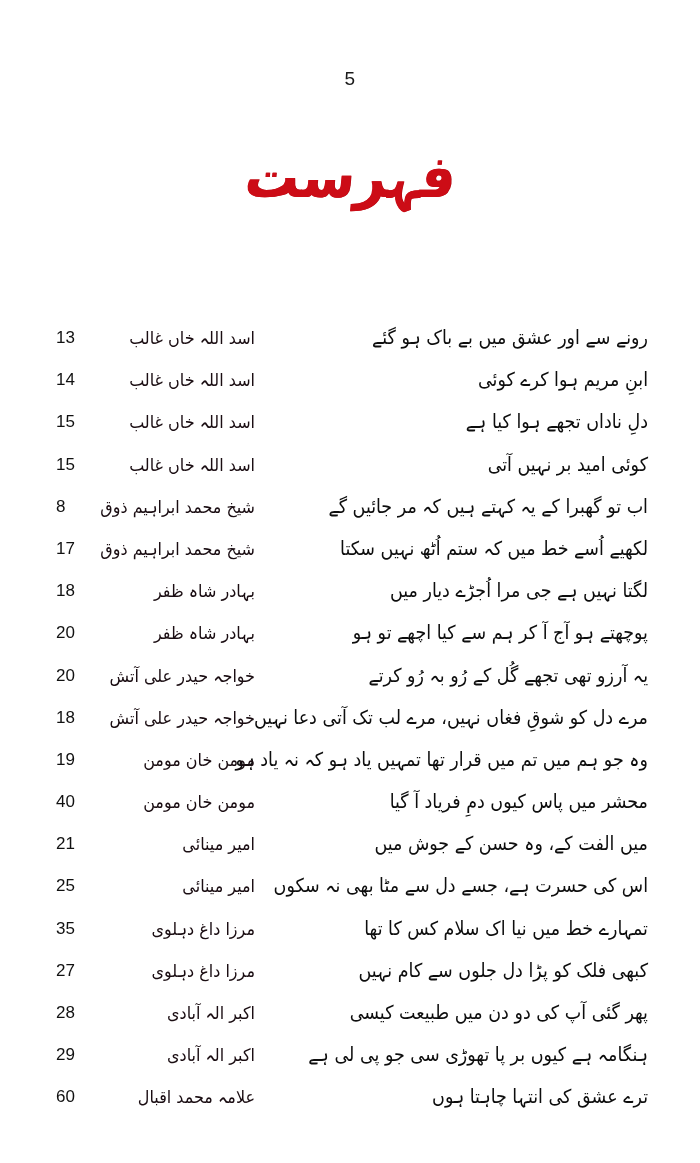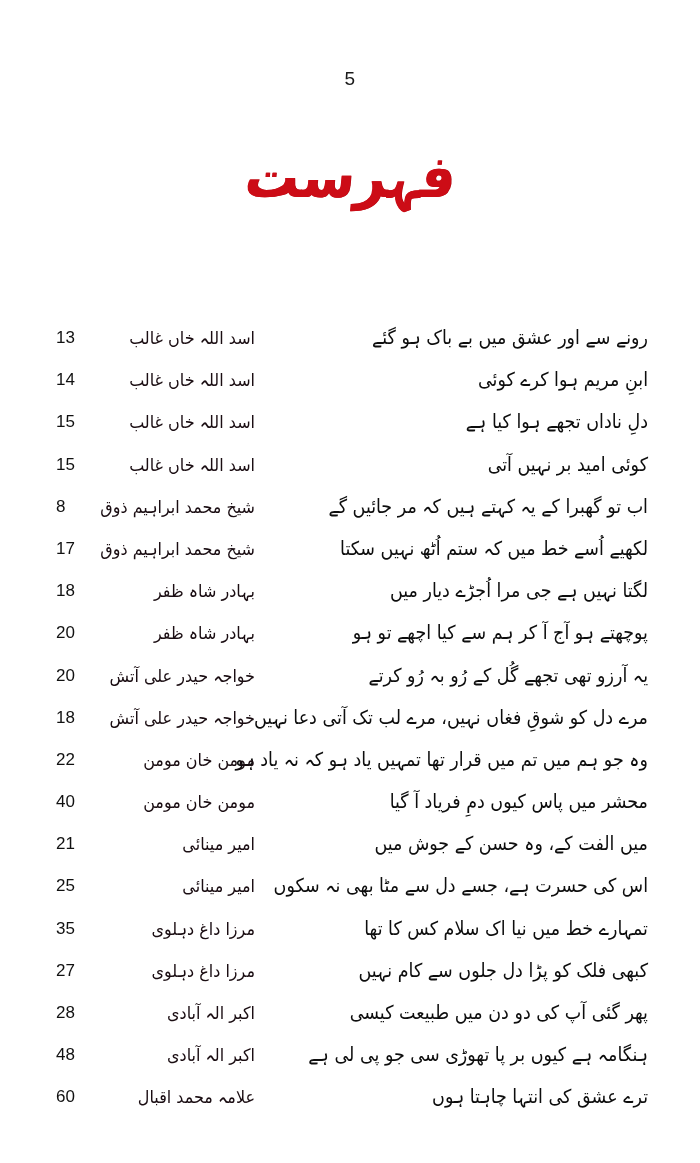--- a/index.html
+++ b/index.html
@@ -174,21 +174,21 @@
         <div class="pageref">20</div>
       </div>
       <div class="toc-row">
         <div class="verse">مرے دل کو شوقِ فغاں نہیں، مرے لب تک آتی دعا نہیں</div>
         <div class="poet">خواجہ حیدر علی آتش</div>
         <div class="pageref">18</div>
       </div>
       <div class="toc-row">
         <div class="verse">وہ جو ہم میں تم میں قرار تھا تمہیں یاد ہو کہ نہ یاد ہو</div>
         <div class="poet">مومن خان مومن</div>
-        <div class="pageref">22</div>
+        <div class="pageref">19</div>
       </div>
       <div class="toc-row">
         <div class="verse">محشر میں پاس کیوں دمِ فریاد آ گیا</div>
         <div class="poet">مومن خان مومن</div>
         <div class="pageref">40</div>
       </div>
       <div class="toc-row">
         <div class="verse">میں الفت کے، وہ حسن کے جوش میں</div>
         <div class="poet">امیر مینائی</div>
         <div class="pageref">21</div>
@@ -209,21 +209,21 @@
         <div class="pageref">27</div>
       </div>
       <div class="toc-row">
         <div class="verse">پھر گئی آپ کی دو دن میں طبیعت کیسی</div>
         <div class="poet">اکبر الہ آبادی</div>
         <div class="pageref">28</div>
       </div>
       <div class="toc-row">
         <div class="verse">ہنگامہ ہے کیوں بر پا تھوڑی سی جو پی لی ہے</div>
         <div class="poet">اکبر الہ آبادی</div>
-        <div class="pageref">48</div>
+        <div class="pageref">29</div>
       </div>
       <div class="toc-row">
         <div class="verse">ترے عشق کی انتہا چاہتا ہوں</div>
         <div class="poet">علامہ محمد اقبال</div>
         <div class="pageref">60</div>
       </div>
     </div>
 
 </div>
 

